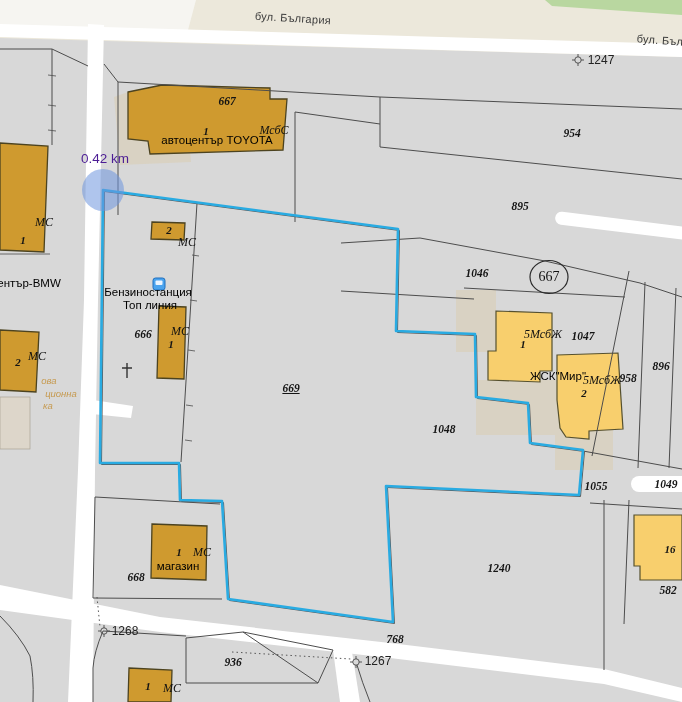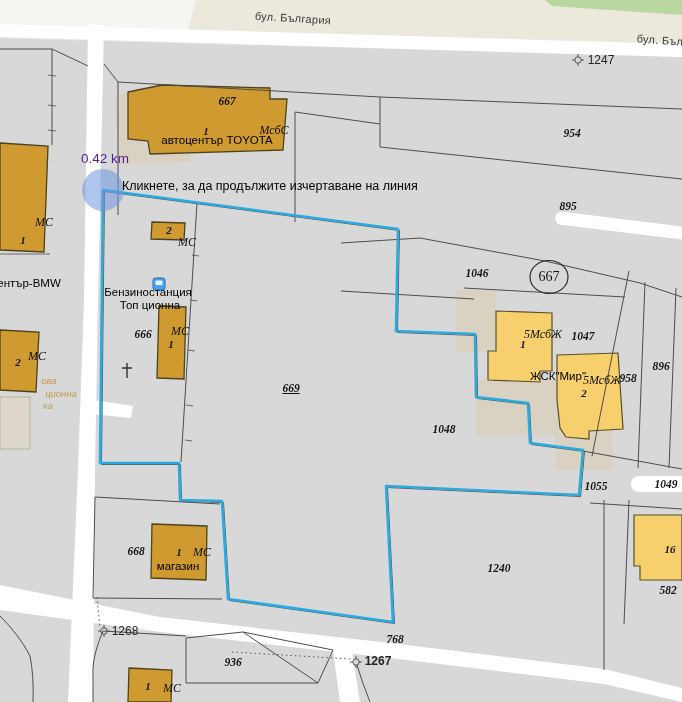--- a/index.html
+++ b/index.html
@@ -134,31 +134,31 @@
   <polygon class="measure" points="103,190 398,229 396,331 475,334 476,397 528,403 530,443 583,450 579,495 386,486 393,622 228,599 222,501 180,500 179,463 100,463"></polygon>
   <circle class="handle" cx="103" cy="190" r="21"></circle>
 </svg>
 
 <div id="labels">
       <span class="lbl street" style="left: 293px; top: 18px; transform: translate(-50%, -50%) rotate(3.5deg);">бул. България</span>
       <span class="lbl street" style="left: 660px; top: 40px; transform: translate(-50%, -50%) rotate(4deg);">бул. Бъл</span>
       <span class="lbl point" style="left: 601px; top: 60px;">1247</span>
       <span class="lbl parcel" style="left: 227px; top: 101px;">667</span>
       <span class="lbl parcel" style="left: 572px; top: 133px;">954</span>
-      <span class="lbl parcel" style="left: 520px; top: 206px; margin-left: 48px;">895</span>
+      <span class="lbl parcel" style="left: 520px; top: 206px;">895</span>
       <span class="lbl mc" style="left: 274px; top: 130px;">МсбС</span>
       <span class="lbl bnum" style="left: 206px; top: 131px;">1</span>
       <span class="lbl name" style="left: 217px; top: 140px;">автоцентър TOYOTA</span>
       <span class="lbl mc" style="left: 44px; top: 222px;">МС</span>
       <span class="lbl bnum" style="left: 23px; top: 240px;">1</span>
       <span class="lbl name" style="left: 29px; top: 283px;">ентър-BMW</span>
       <span class="lbl bnum" style="left: 169px; top: 230px;">2</span>
       <span class="lbl mc" style="left: 187px; top: 242px;">МС</span>
       <span class="lbl name" style="left: 148px; top: 292px;">Бензиностанция</span>
-      <span class="lbl name" style="left: 150px; top: 305px;">Топ ционна</span>
+      <span class="lbl name" style="left: 150px; top: 305px;">Топ линия</span>
       <span class="lbl parcel" style="left: 143px; top: 334px;">666</span>
       <span class="lbl mc" style="left: 180px; top: 331px;">МС</span>
       <span class="lbl bnum" style="left: 171px; top: 344px;">1</span>
       <span class="lbl mc" style="left: 37px; top: 356px;">МС</span>
       <span class="lbl bnum" style="left: 18px; top: 362px;">2</span>
       <span class="lbl frag" style="left: 49px; top: 348px;">ова</span>
       <span class="lbl frag" style="left: 61px; top: 361px;">ционна</span>
       <span class="lbl frag" style="left: 48px; top: 373px;">ка</span>
       <span class="lbl parcel" style="left: 291px; top: 388px; text-decoration: underline;">669</span>
       <span class="lbl parcel" style="left: 477px; top: 273px;">1046</span>
@@ -166,31 +166,30 @@
       <span class="lbl parcel" style="left: 567px; top: 336px; margin-left: 16px;">1047</span>
       <span class="lbl bnum" style="left: 523px; top: 344px;">1</span>
       <span class="lbl name" style="left: 558px; top: 376px;">ЖСК"Мир"</span>
       <span class="lbl mc" style="left: 602px; top: 380px;">5МсбЖ</span>
       <span class="lbl parcel" style="left: 628px; top: 378px;">958</span>
       <span class="lbl bnum" style="left: 584px; top: 393px;">2</span>
       <span class="lbl parcel" style="left: 661px; top: 366px;">896</span>
       <span class="lbl parcel" style="left: 444px; top: 429px;">1048</span>
       <span class="lbl parcel" style="left: 596px; top: 486px;">1055</span>
       <span class="lbl parcel" style="left: 666px; top: 484px;">1049</span>
-      <span class="lbl parcel" style="left: 136px; top: 551px;">668</span>
+      <span class="lbl parcel" style="left: 136px; top: 577px;">668</span>
       <span class="lbl bnum" style="left: 179px; top: 552px;">1</span>
       <span class="lbl mc" style="left: 202px; top: 552px;">МС</span>
       <span class="lbl name" style="left: 178px; top: 566px;">магазин</span>
       <span class="lbl parcel" style="left: 499px; top: 568px;">1240</span>
       <span class="lbl bnum" style="left: 670px; top: 549px;">16</span>
       <span class="lbl parcel" style="left: 668px; top: 590px;">582</span>
       <span class="lbl point" style="left: 125px; top: 631px;">1268</span>
       <span class="lbl parcel" style="left: 395px; top: 639px;">768</span>
-      <span class="lbl point" style="left: 378px; top: 661px; font-weight: bold;">1267</span>
+      <span class="lbl point" style="left: 378px; top: 661px;">1267</span>
       <span class="lbl parcel" style="left: 233px; top: 662px;">936</span>
       <span class="lbl bnum" style="left: 148px; top: 686px;">1</span>
       <span class="lbl mc" style="left: 172px; top: 688px;">МС</span>
     </div>
 
 <div id="distance-label">0.42 km</div>
-<div id="draw-tooltip">Кликнете, за да продължите изчертаване на линия</div>
 <div class="lbl badge-text" style="left:549px;top:277px;">667</div>
 </div>
 
 </body></html>

